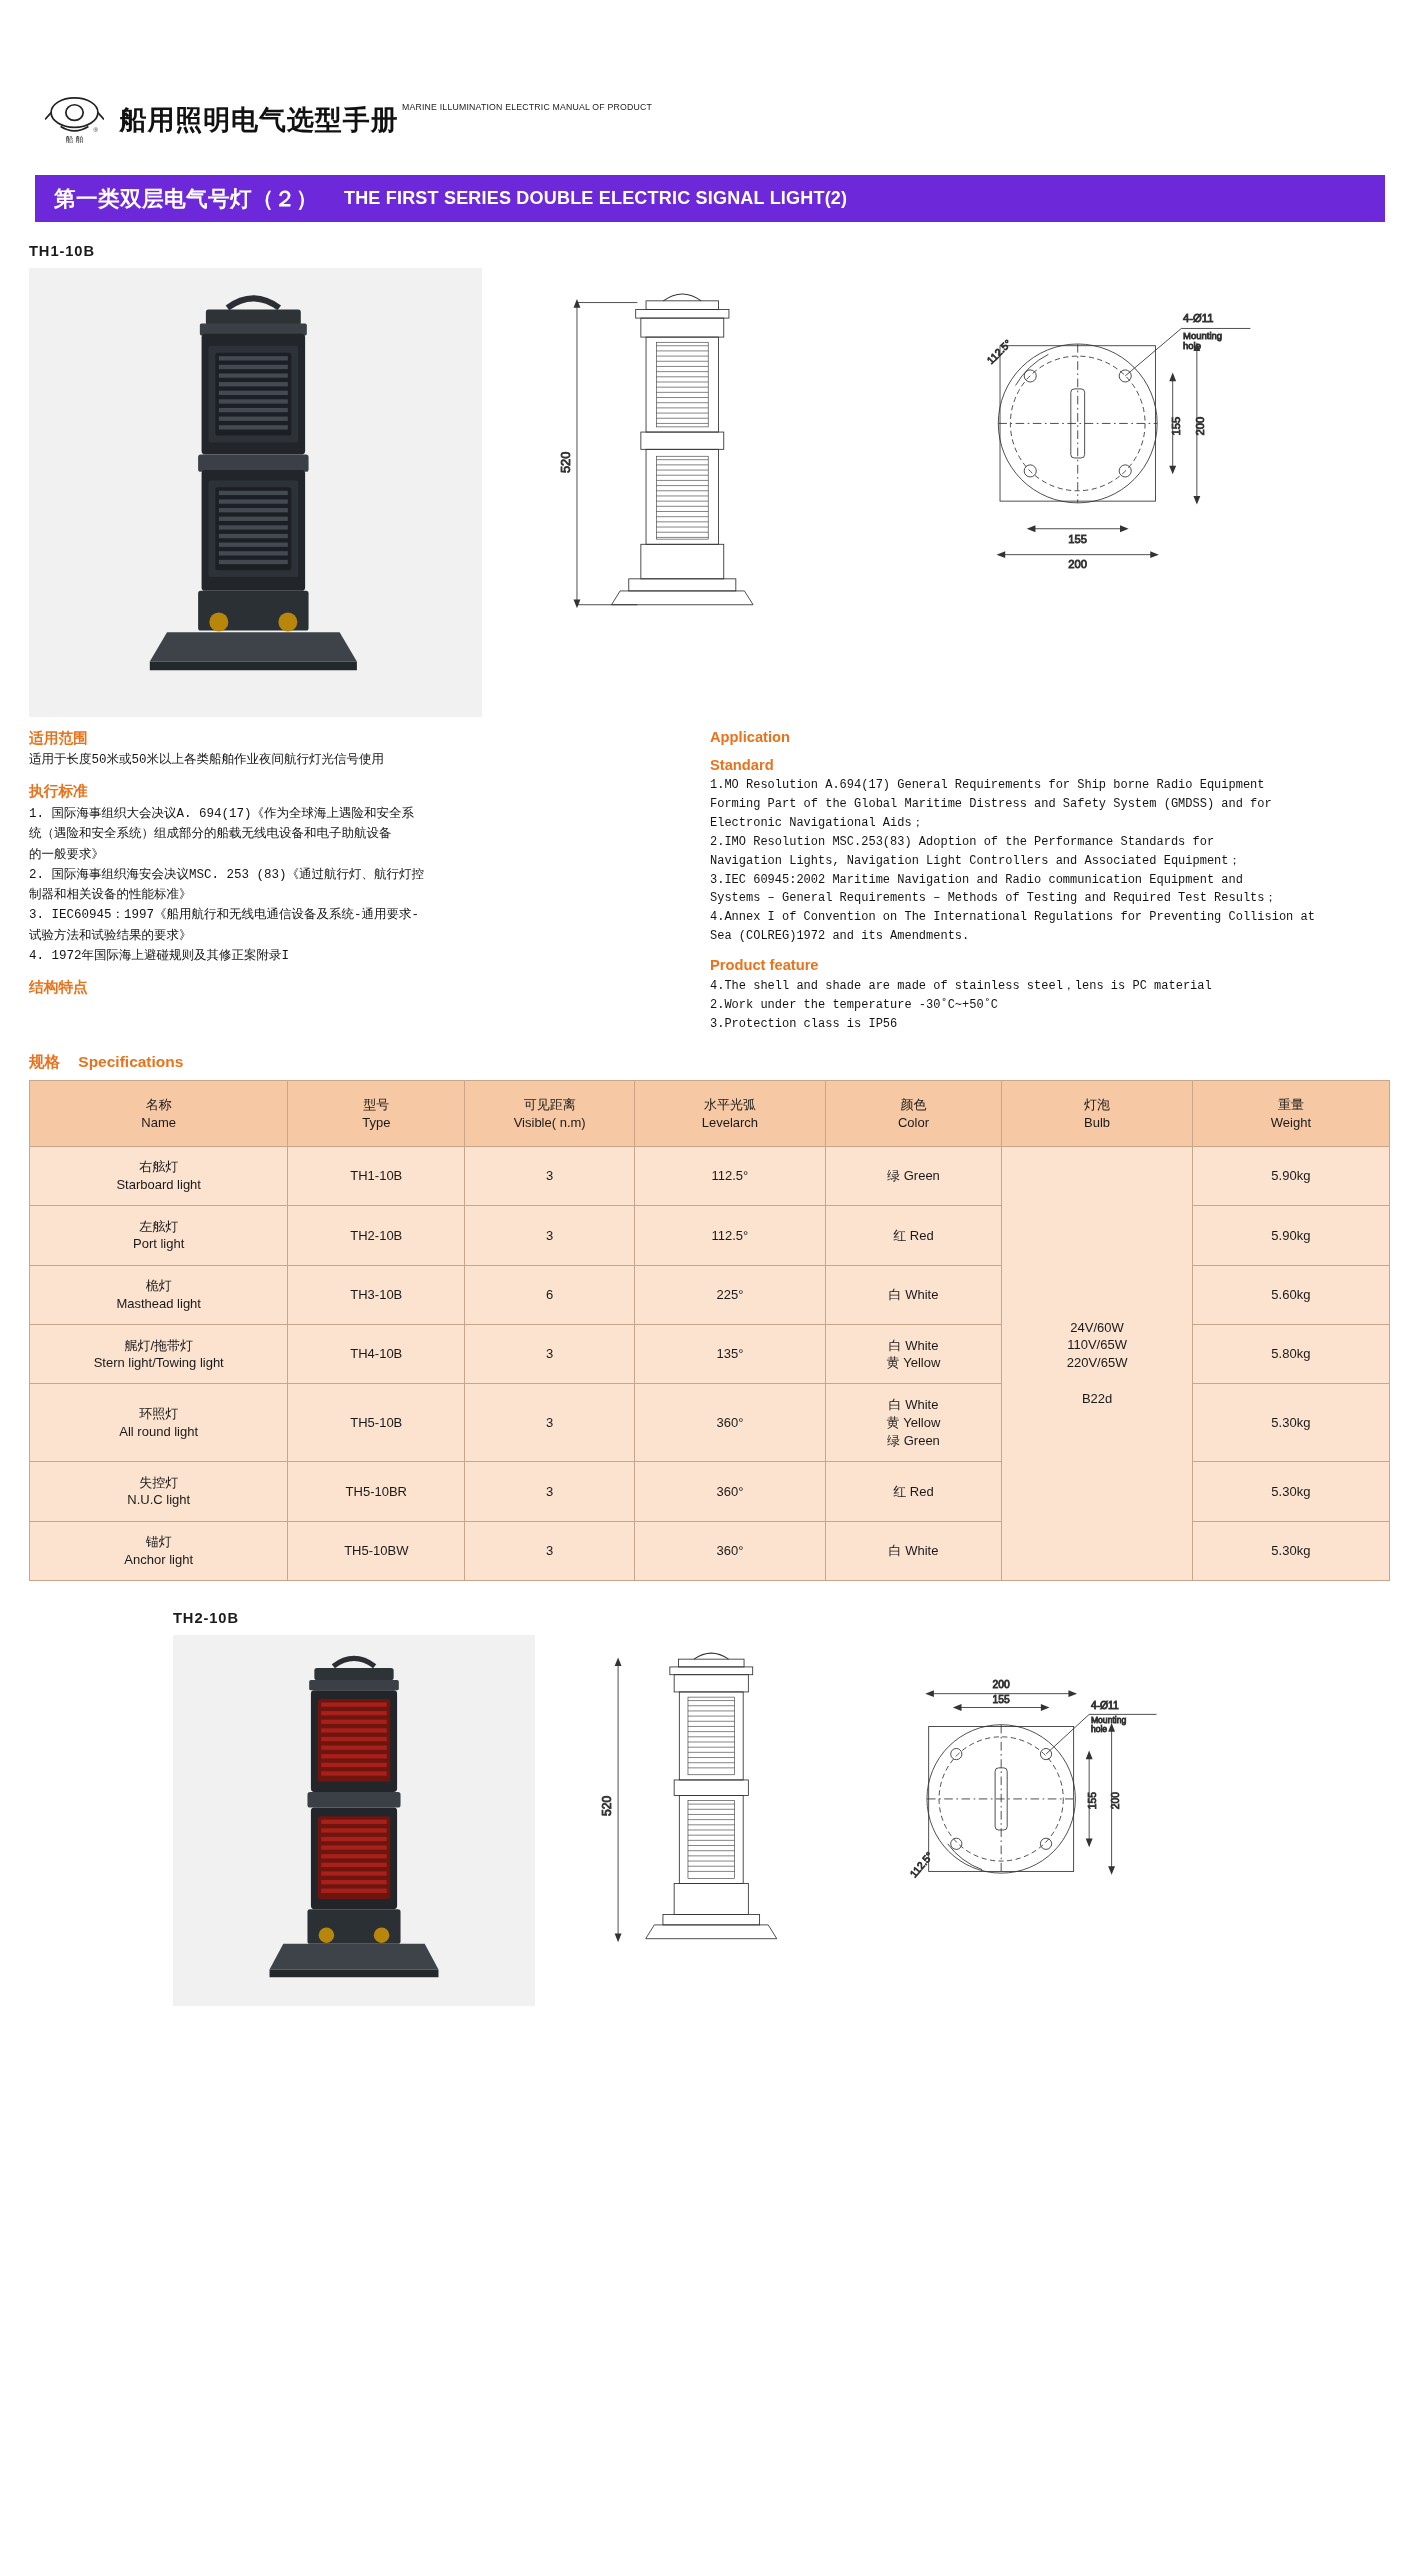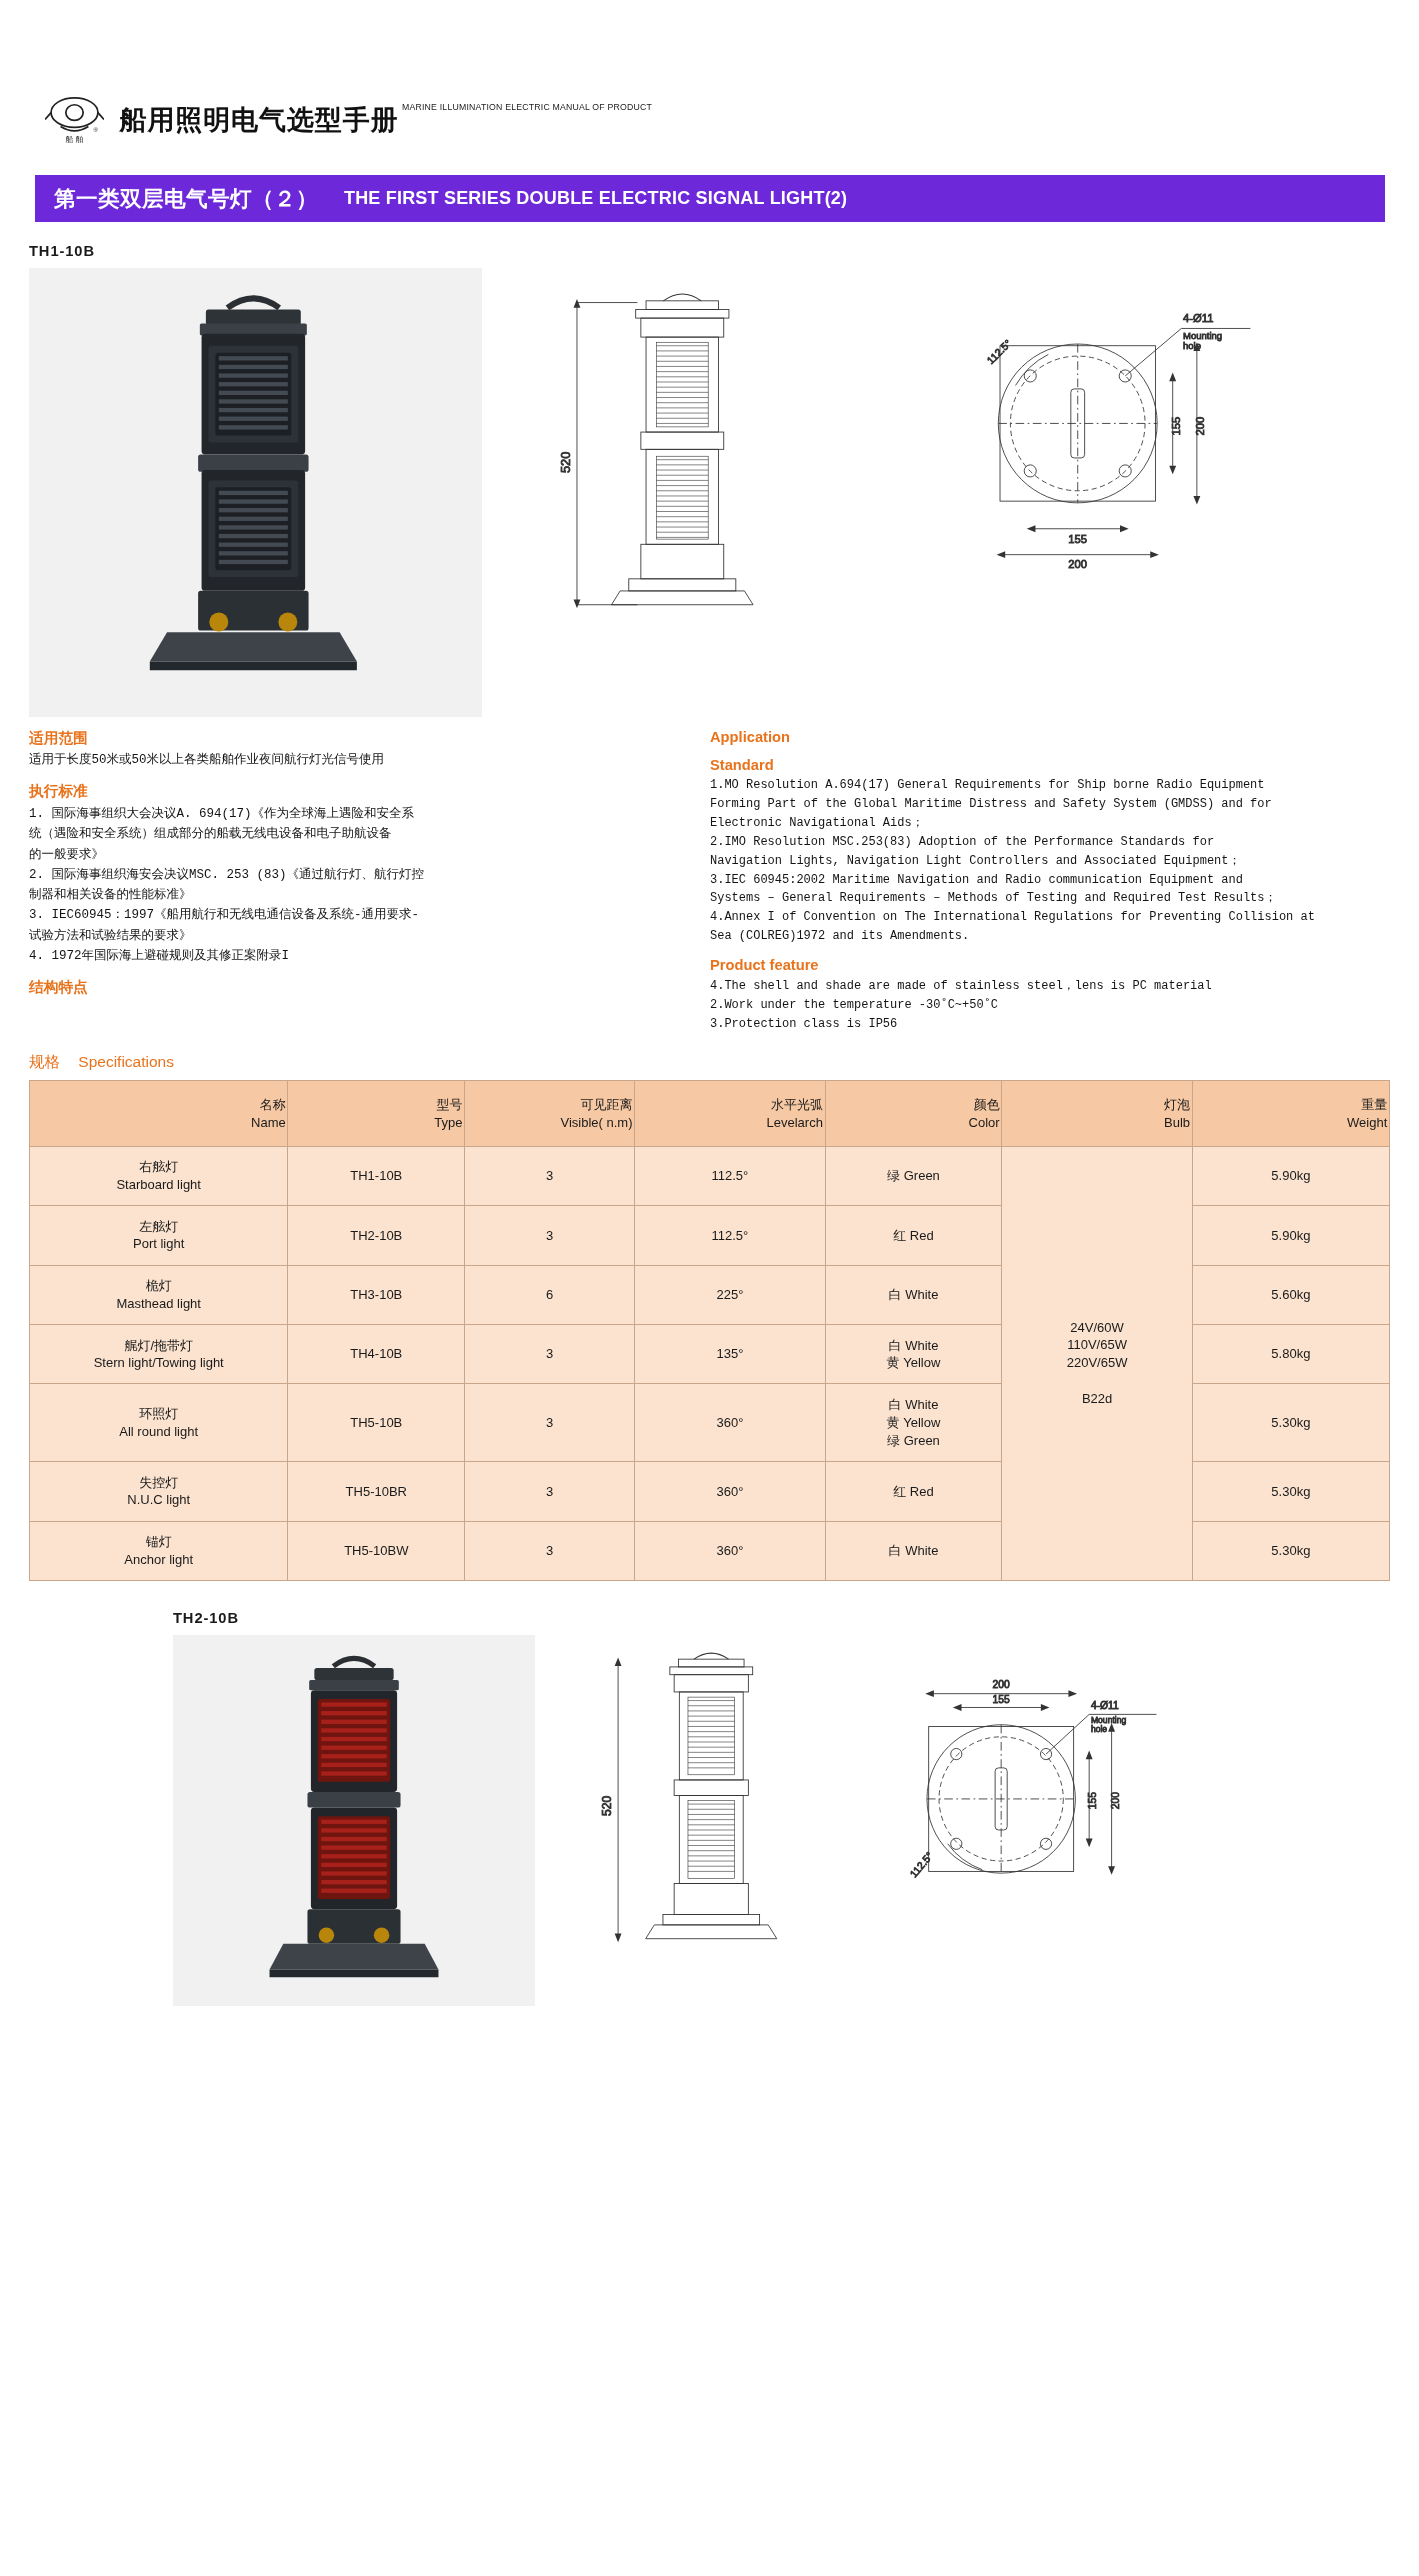--- a/index.html
+++ b/index.html
@@ -131,21 +131,21 @@
     line-height: 1.55;
     color: #141414;
   }
   .sec-body p { margin: 0 0 0.9px 0; font-family: Liberation Mono, monospace; }
   .col-en .sec-body { font-size: 12px; line-height: 1.5; }
 
   
   .spec-title {
     margin: 19px 0 7px 29px;
     color: #e8731c;
-    font-weight: normal;
+    font-weight: bold;
     font-size: 15.5px;
   }
   .spec-title .en { margin-left: 14px; }
 
   table.spec {
     margin: 0 29px;
     width: calc(100% - 59px);
     border-collapse: collapse;
     table-layout: fixed;
     font-size: 13px;
@@ -154,21 +154,20 @@
     border: 0.9px solid #c9a58a;
     text-align: center;
     vertical-align: middle;
     padding: 5.2px 1.7px;
     line-height: 1.35;
   }
   table.spec thead th {
     background: #f6c9a4;
     font-weight: normal;
     height: 54px;
-    text-align: right;
   }
   table.spec tbody td {
     background: #fbe3d0;
     height: 48px;
   }
   .cell-two-line span { display:block; }
   .cn-line { font-size: 13px; }
   .en-line { font-size: 13px; }
 
   

